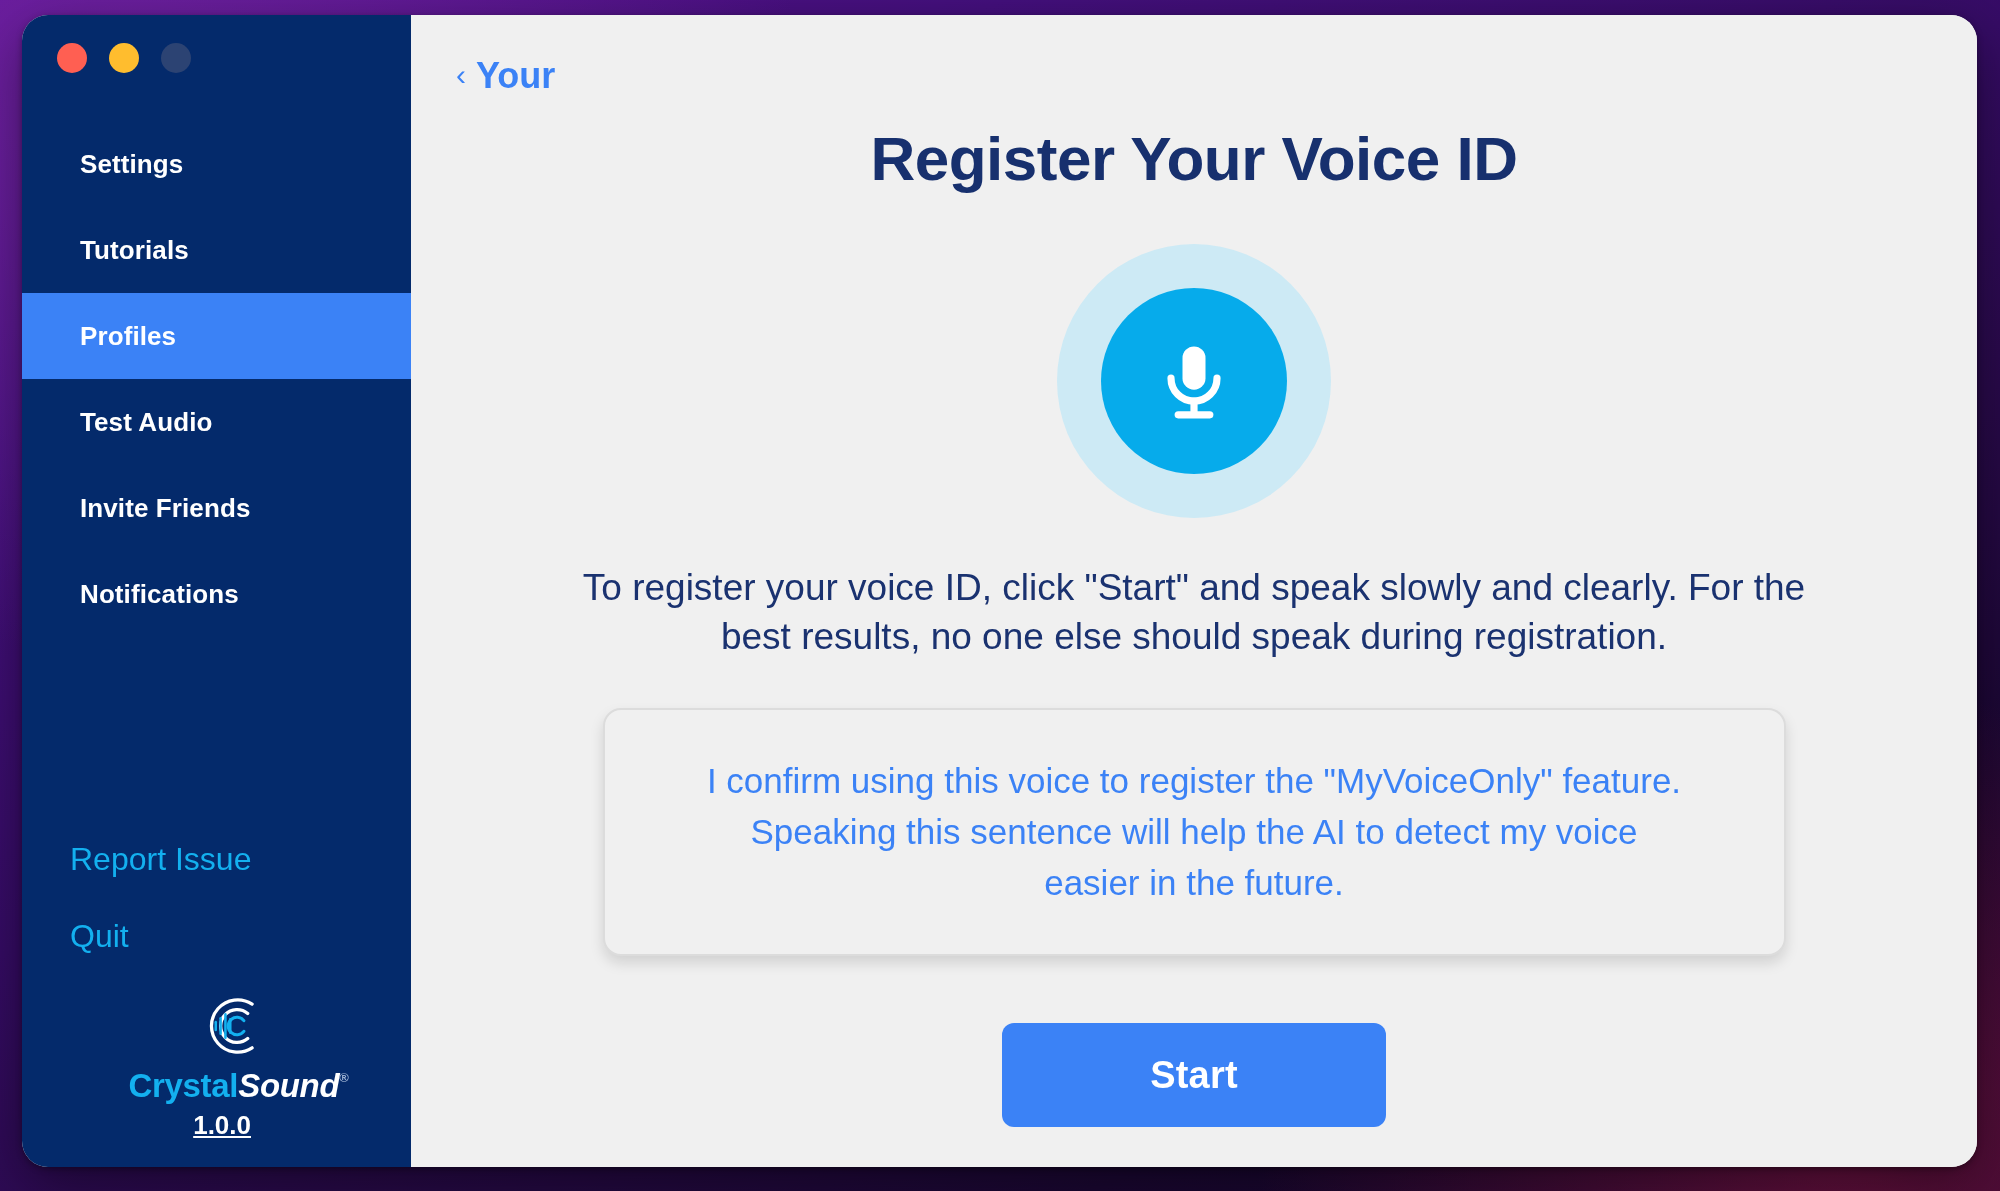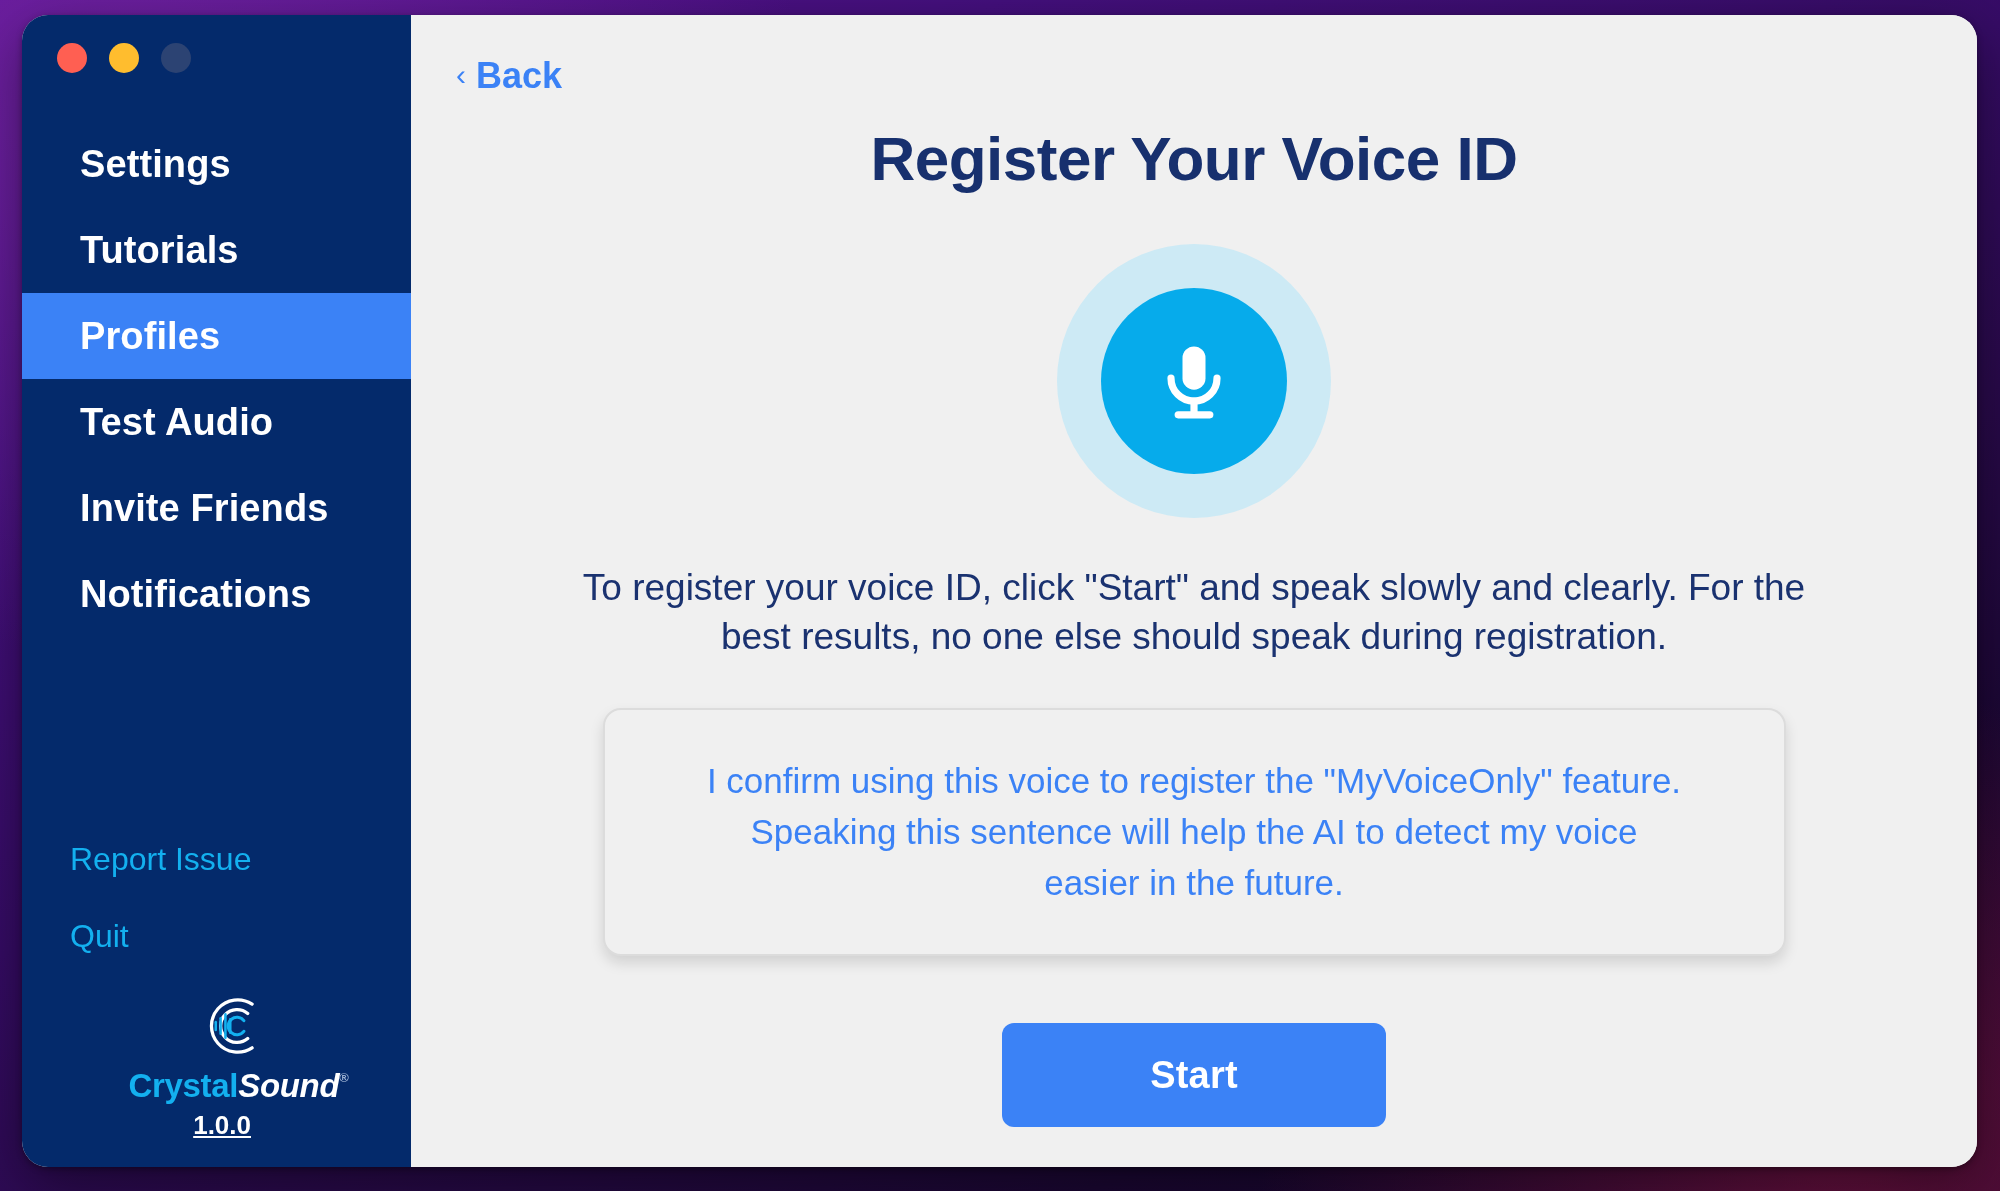--- a/index.html
+++ b/index.html
@@ -70,21 +70,21 @@
     margin-top: 48px;
     display: flex;
     flex-direction: column;
   }
   .nav-item {
     height: 86px;
     display: flex;
     align-items: center;
     padding-left: 58px;
     color: #ffffff;
-    font-size: 38px;
+    font-size: 26px;
     font-weight: 700;
     letter-spacing: 0.1px;
     box-sizing: border-box;
     cursor: default;
   }
   .nav-item.active {
     background: #3b82f6;
   }
 
   #nav-spacer { flex: 1 1 auto; }
@@ -335,21 +335,21 @@
         </div>
         <div id="brand-version">1.0.0</div>
       </div>
 
     </div>
 
     <div id="main">
 
       <div id="back-button">
         <span id="back-chevron">‹</span>
-        <span>Back</span>
+        <span>Your</span>
       </div>
 
       <div id="page-title">Register Your Voice ID</div>
 
       <div id="mic-badge">
         <div id="mic-circle">
           <span>
             <svg id="mic-icon" viewBox="0 0 64 64" xmlns="http://www.w3.org/2000/svg">
               <rect x="24" y="8" width="16" height="30" rx="8" fill="#ffffff"></rect>
               <path d="M16 30 a16 16 0 0 0 32 0" fill="none" stroke="#ffffff" stroke-width="5" stroke-linecap="round"></path>

